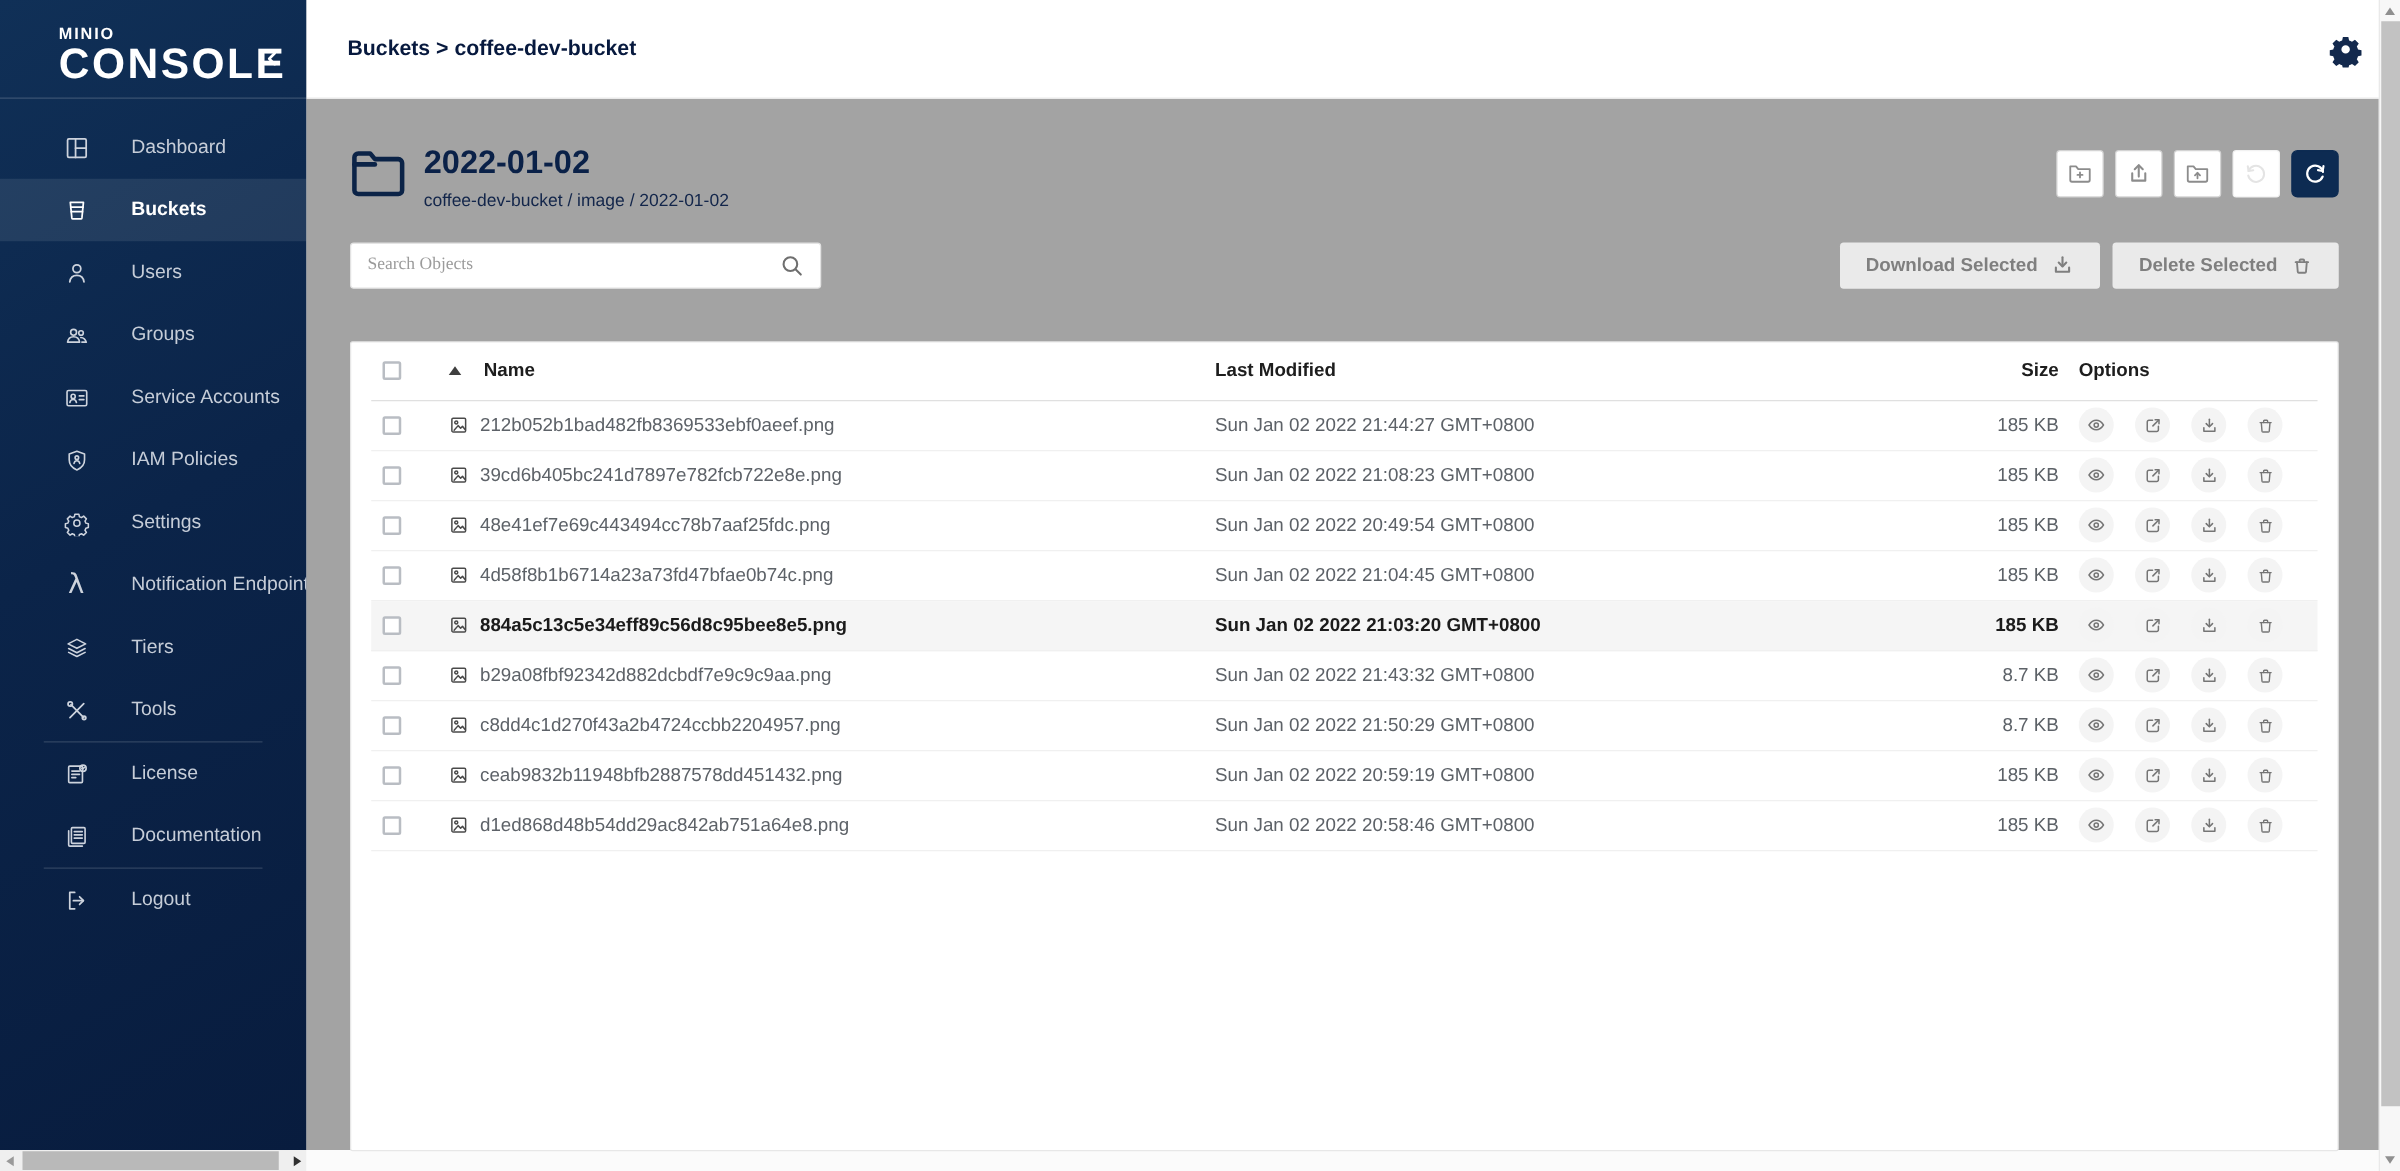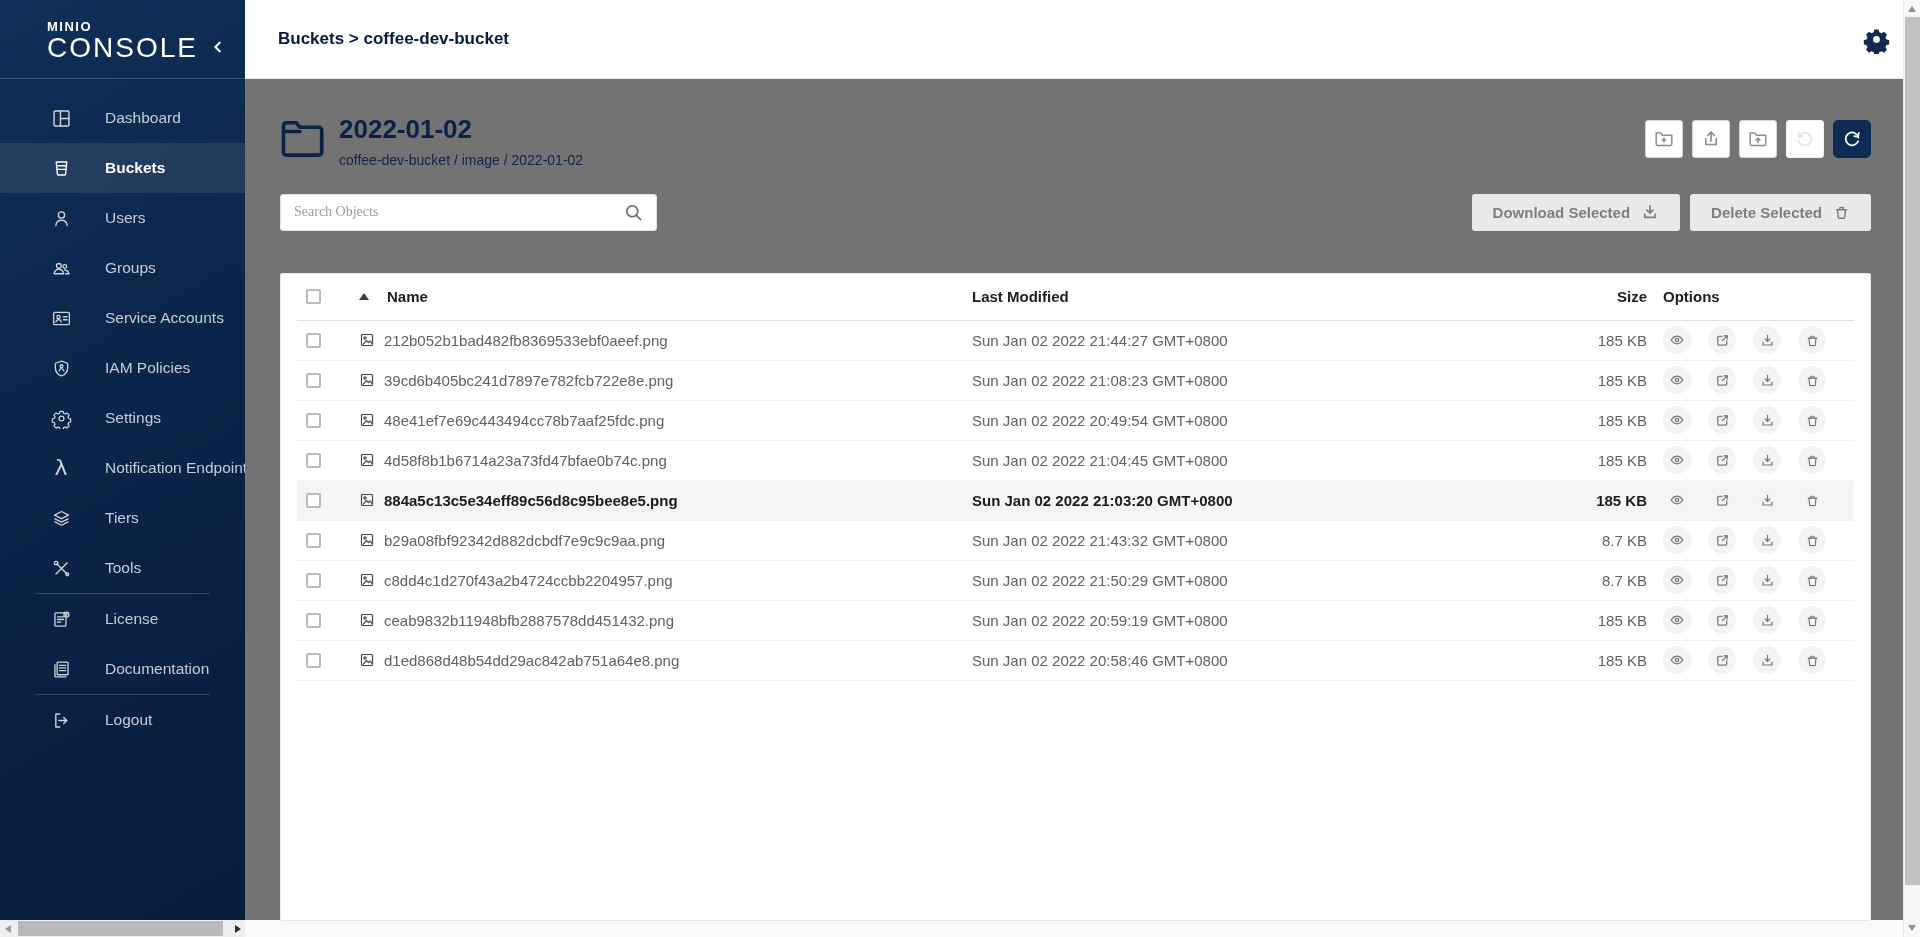--- a/index.html
+++ b/index.html
@@ -5,33 +5,33 @@
   *{box-sizing:border-box;margin:0;padding:0}
   html,body{width:1920px;height:937px;overflow:hidden;font-family:"Liberation Sans",sans-serif;background:#fbfbfb}
   body{position:relative}
   svg{display:block}
 
   
   .sidebar{position:absolute;left:0;top:0;width:245px;height:920px;
     background:linear-gradient(150deg,#103057 0%,#0b2449 45%,#081c3e 100%);color:#c6cdd8;z-index:10}
   .brand{position:relative;height:79px;padding:20px 0 16px 47px;border-bottom:1px solid rgba(255,255,255,.18)}
   .brand-mini{font-size:13px;font-weight:700;letter-spacing:1.5px;color:#fff;line-height:1}
-  .brand-console{font-size:28px;font-weight:400;letter-spacing:2px;color:#fff;line-height:1.1}
+  .brand-console{font-size:34px;font-weight:700;letter-spacing:2px;color:#fff;line-height:1.1}
   .collapse-btn{position:absolute;right:16px;top:36px;width:22px;height:22px;display:flex;align-items:center;justify-content:center;color:#fff;cursor:pointer}
   .nav{padding-top:14px}
   .nav-item{display:flex;align-items:center;height:50px;padding-left:50px;gap:33px;font-size:15.5px;
     color:#c6cdd8;cursor:pointer;white-space:nowrap;overflow:hidden}
   .nav-item.active{background:rgba(255,255,255,.09);color:#fff;font-weight:700}
   .nicon{width:22px;height:22px;flex:0 0 22px;display:flex;align-items:center;justify-content:center;color:#cdd3dd}
   .nav-item.active .nicon{color:#fff}
   .lambda-glyph{font-size:22px;line-height:1;font-family:"DejaVu Sans",sans-serif}
   .nav-divider{height:1px;background:rgba(255,255,255,.16);margin:0 35px}
 
   
-  .main{position:absolute;left:245px;top:0;width:1675px;height:920px;background:#737373}
+  .main{position:absolute;left:245px;top:0;width:1675px;height:920px;background:#a3a3a3}
   .topbar{height:79px;background:#fff;border-bottom:1px solid #eaeaea;display:flex;align-items:center;justify-content:space-between;padding:0 29px 0 33px}
   .breadcrumb{font-size:17px;font-weight:700;color:#07193e}
   .topbar-gear{color:#13294d;cursor:pointer}
 
   .content{padding:36px 49px 0 35px}
   .page-head{display:flex;justify-content:space-between;align-items:flex-start}
   .head-left{display:flex;gap:13px}
   .folder-big{color:#0b2347;margin-top:2px}
   .page-title{font-size:26px;font-weight:700;color:#0a2148;line-height:1.15}
   .page-path{font-size:14px;color:#12254a;margin-top:7px}

